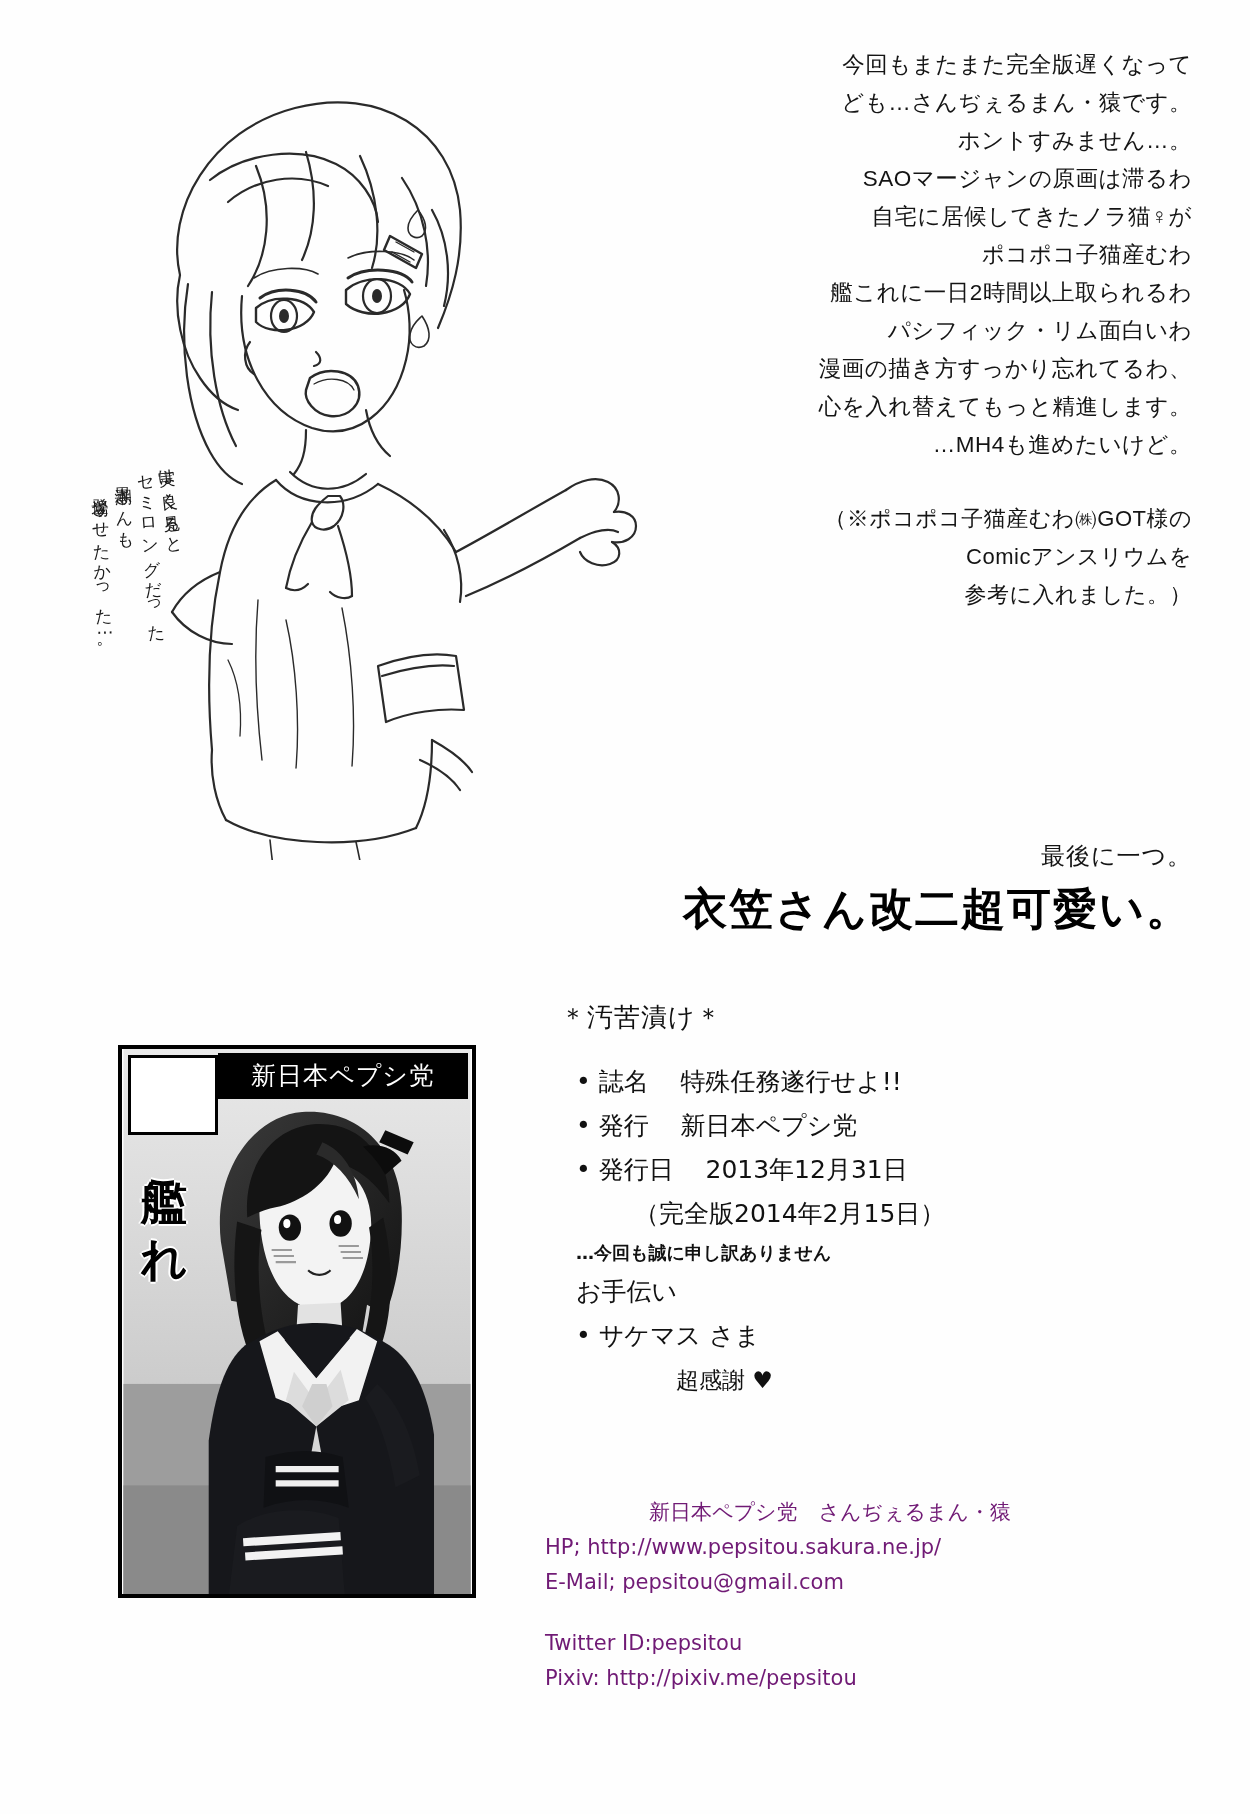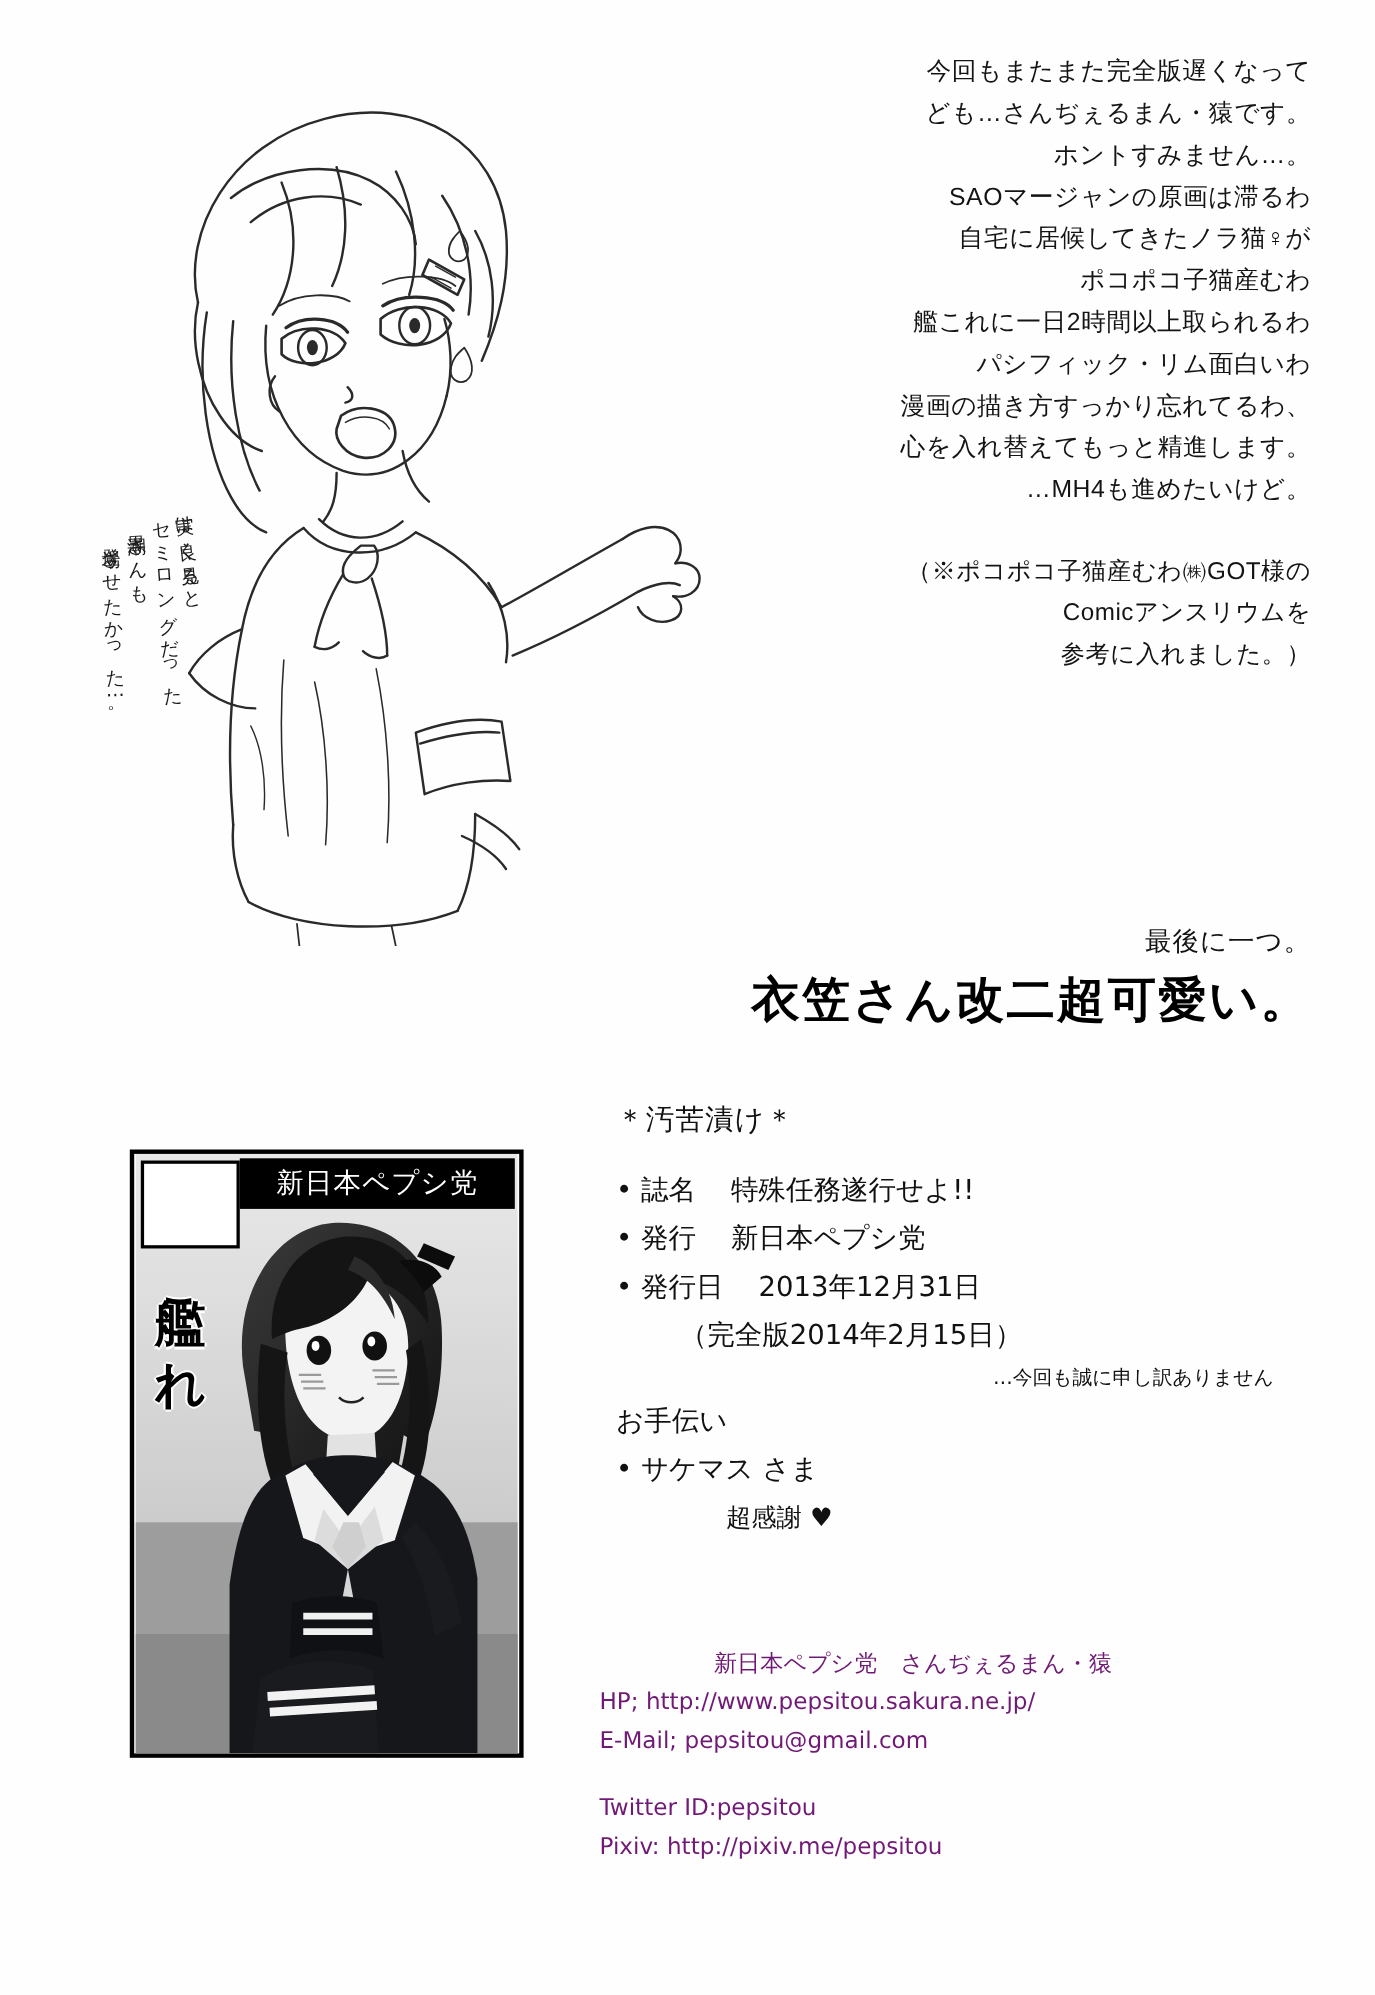--- a/index.html
+++ b/index.html
@@ -108,39 +108,39 @@
     left: 560px;
     top: 1000px;
     font-size: 26px;
     letter-spacing: 1px;
     color: #111;
     font-family: "DejaVu Sans", "Liberation Sans", sans-serif;
   }
 
   .colophon {
     position: absolute;
-    left: 560px;
+    left: 576px;
     top: 1060px;
     width: 620px;
     font-size: 25px;
     line-height: 44px;
     color: #111;
     font-family: "DejaVu Sans", "Liberation Sans", sans-serif;
   }
   .colophon .row {
     white-space: nowrap;
   }
   .colophon .indent {
     padding-left: 58px;
   }
   .colophon .small-note {
     font-size: 18px;
     line-height: 34px;
-    text-align: right;
     padding-right: 22px;
+    font-weight: bold;
   }
   .colophon .thanks {
     padding-left: 100px;
     font-size: 23px;
   }
 
   .contact {
     position: absolute;
     left: 545px;
     top: 1495px;

